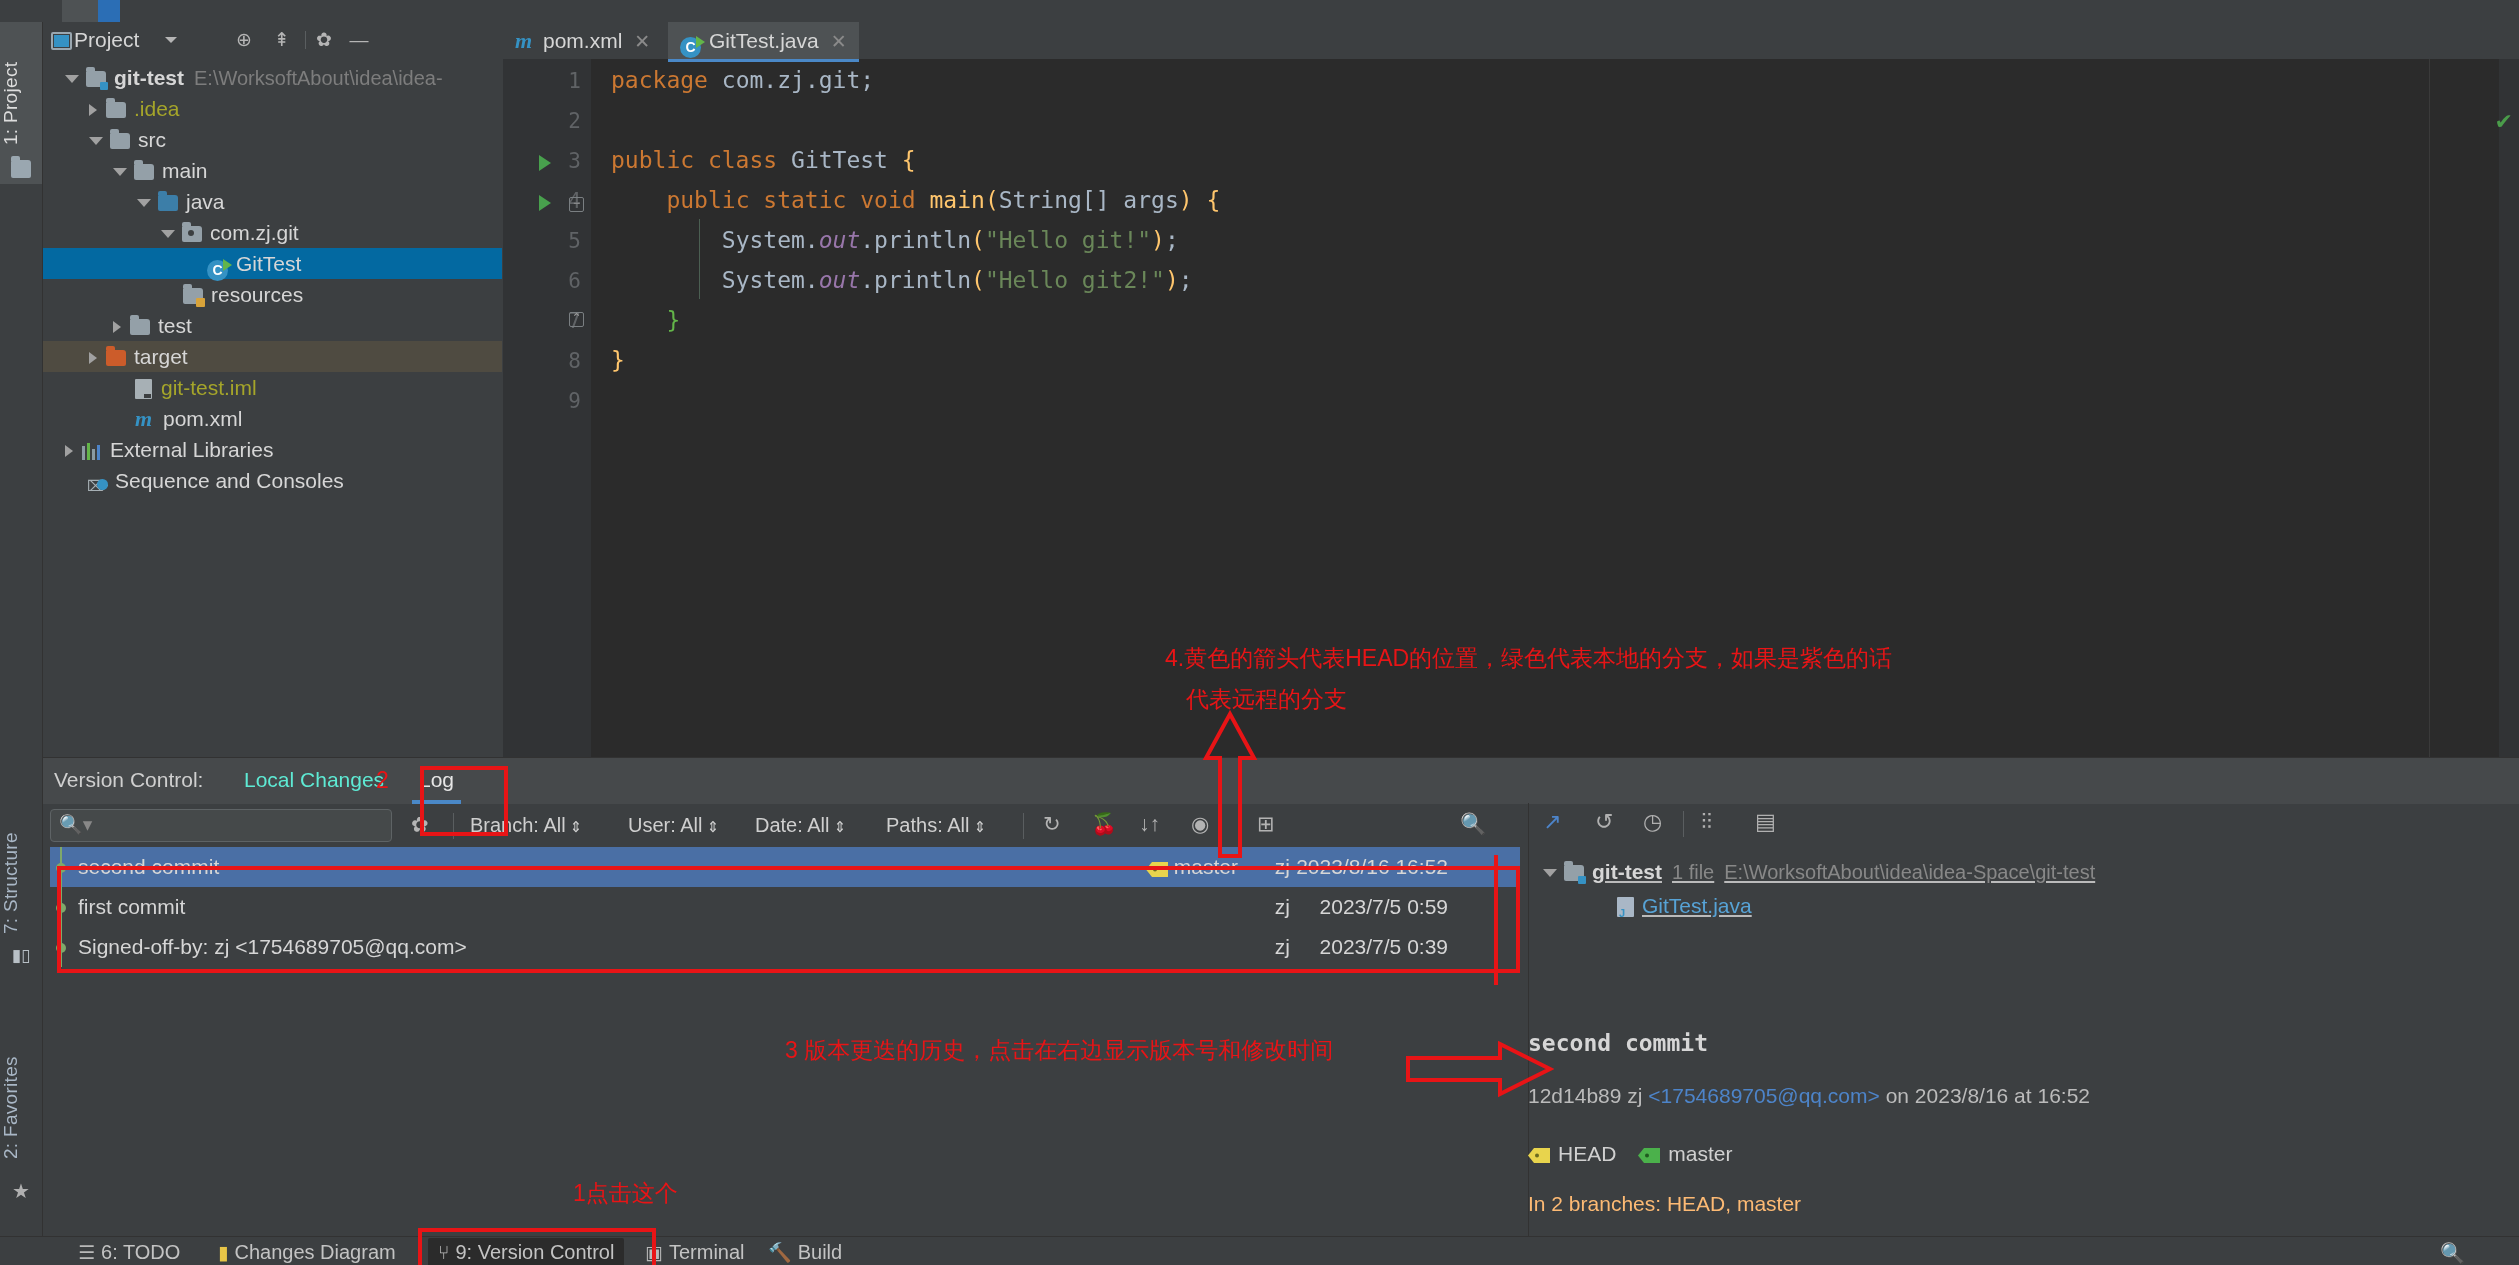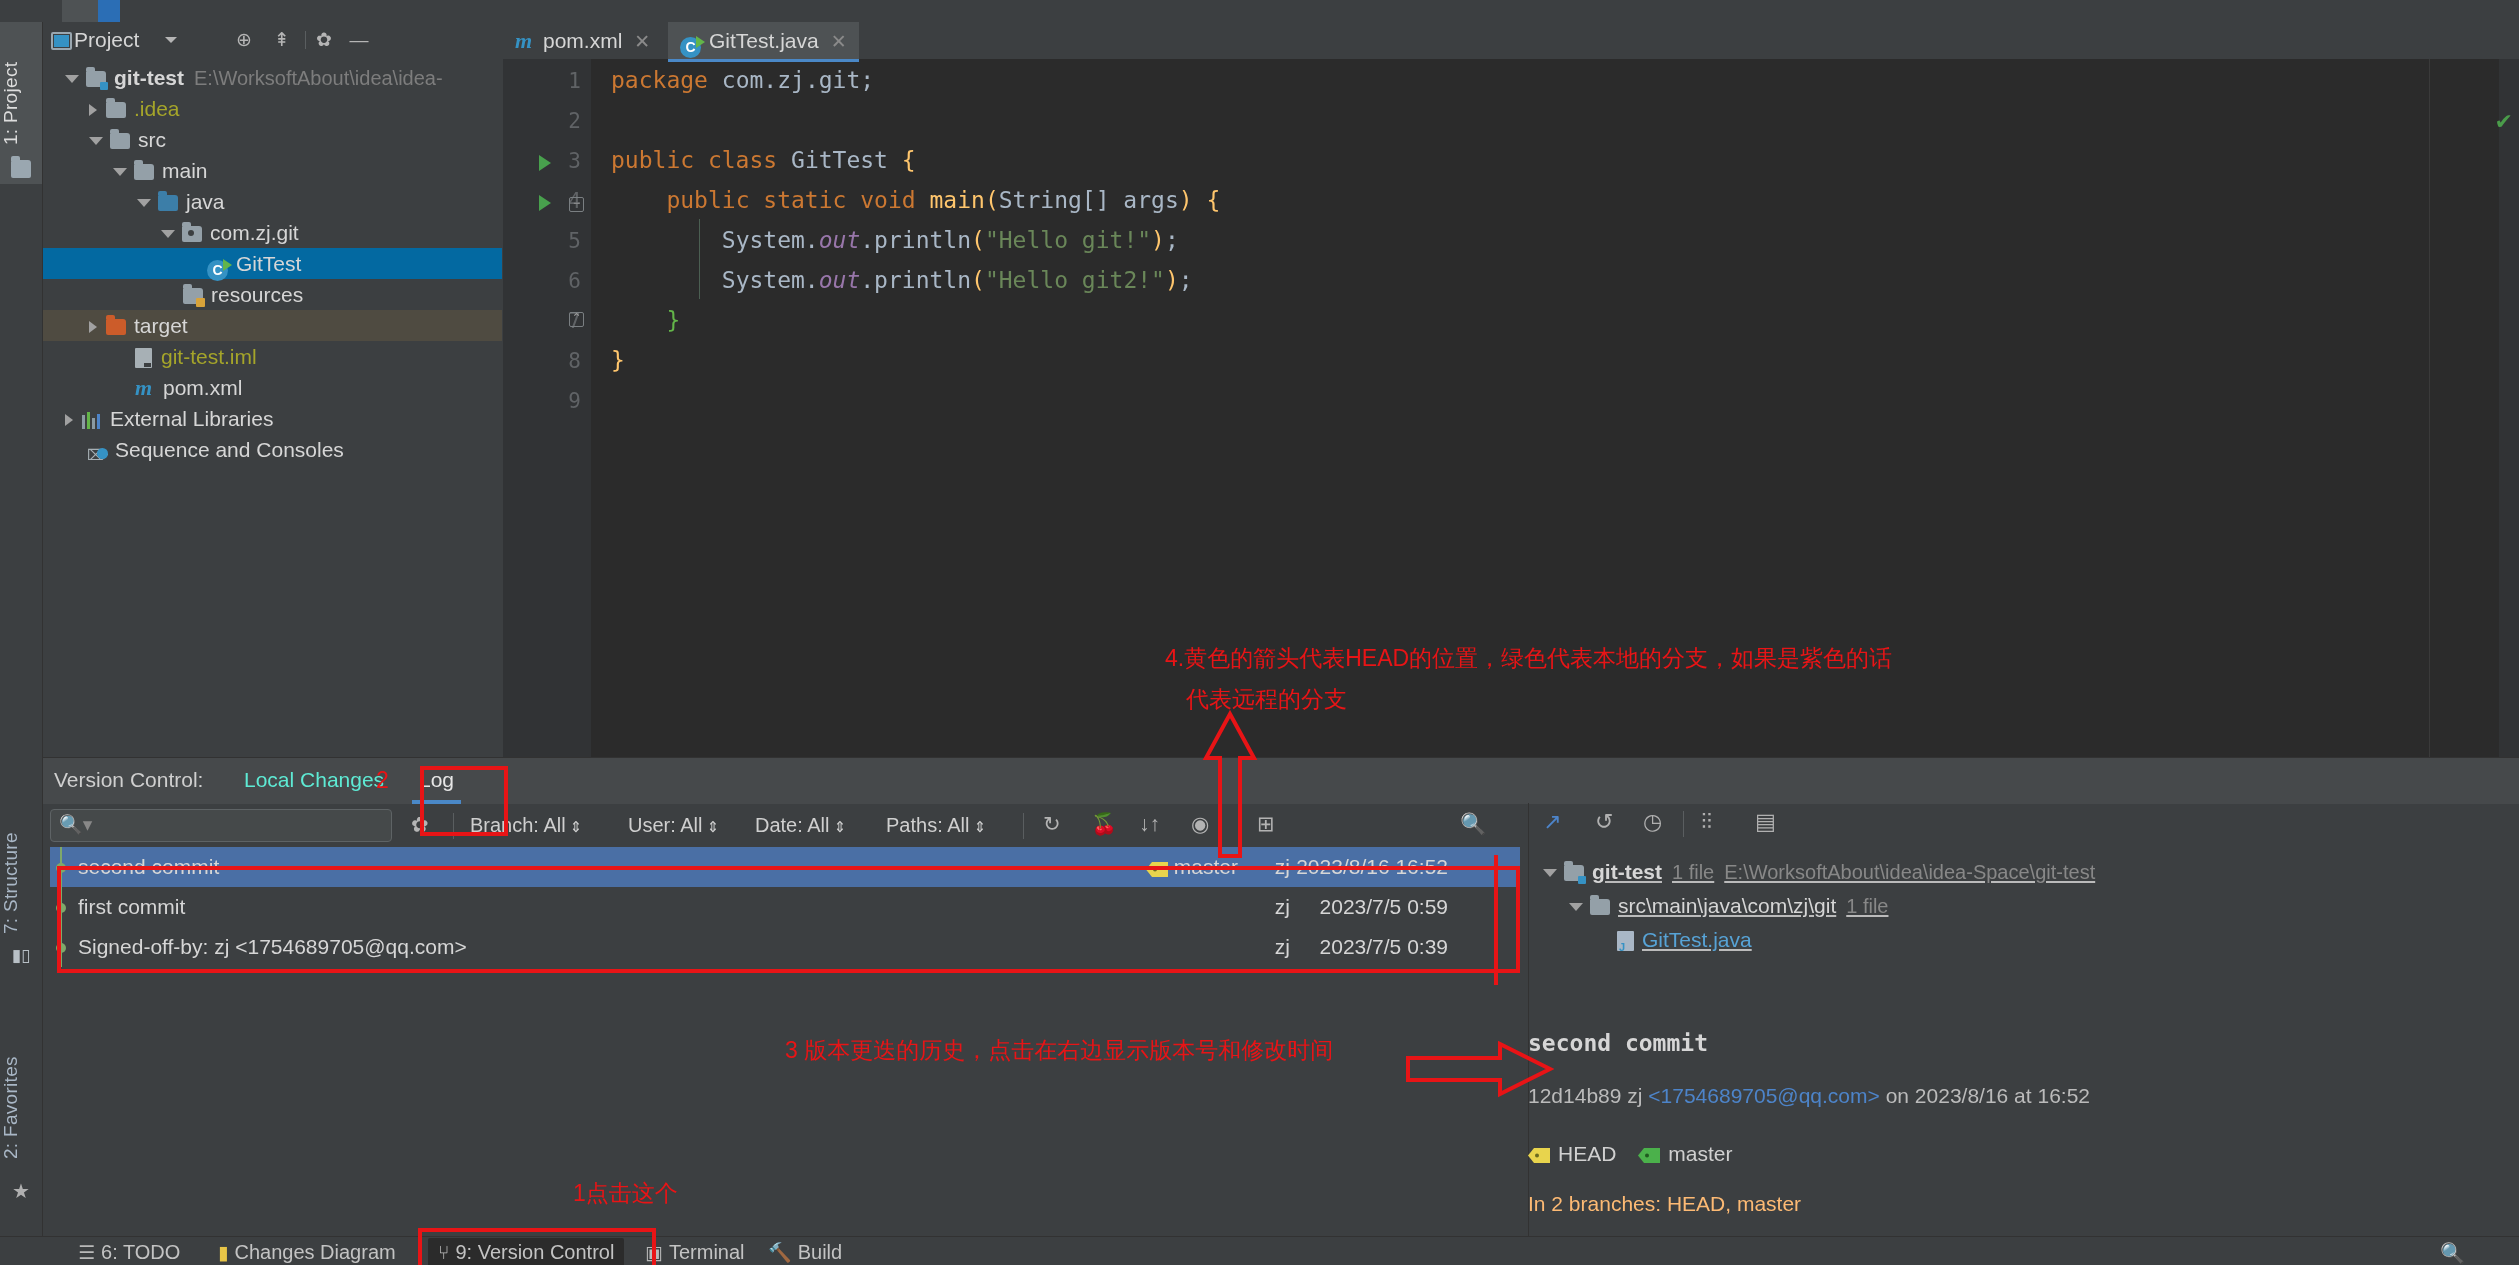--- a/index.html
+++ b/index.html
@@ -186,20 +186,21 @@
     </div>
     <div class="tree" id="project-tree">
         <div class="trow"><span style="display:inline-block;width:22px"></span><span class="arrow-d"></span><span class="fic gray src"></span><span style="font-weight:bold;">git-test</span><span class="path">E:\WorksoftAbout\idea\idea-</span></div>
         <div class="trow"><span style="display:inline-block;width:46px"></span><span class="arrow-r"></span><span class="fic gray"></span><span class="olivetxt" style="">.idea</span></div>
         <div class="trow"><span style="display:inline-block;width:46px"></span><span class="arrow-d"></span><span class="fic gray"></span><span style="">src</span></div>
         <div class="trow"><span style="display:inline-block;width:70px"></span><span class="arrow-d"></span><span class="fic gray"></span><span style="">main</span></div>
         <div class="trow"><span style="display:inline-block;width:94px"></span><span class="arrow-d"></span><span class="fic blue"></span><span style="">java</span></div>
         <div class="trow"><span style="display:inline-block;width:118px"></span><span class="arrow-d"></span><span class="fic gray pkg"></span><span style="">com.zj.git</span></div>
         <div class="trow sel"><span style="display:inline-block;width:142px"></span><span class="arrow-sp"></span><span class="cls-ic">C</span><span style="">GitTest</span></div>
         <div class="trow"><span style="display:inline-block;width:118px"></span><span class="arrow-sp"></span><span class="fic gray res"></span><span style="">resources</span></div>
+        <div class="trow"><span style="display:inline-block;width:70px"></span><span class="arrow-r"></span><span class="fic gray"></span><span style="">test</span></div>
         <div class="trow hl"><span style="display:inline-block;width:46px"></span><span class="arrow-r"></span><span class="fic orange"></span><span style="">target</span></div>
         <div class="trow"><span style="display:inline-block;width:70px"></span><span class="arrow-sp"></span><span class="iml-ic"></span><span class="olivetxt" style="">git-test.iml</span></div>
         <div class="trow"><span style="display:inline-block;width:70px"></span><span class="arrow-sp"></span><span class="m-ic">m</span><span style="">pom.xml</span></div>
         <div class="trow"><span style="display:inline-block;width:22px"></span><span class="arrow-r"></span><span class="lib-ic"><span style="left:0;height:14px;background:#8b9aa3"></span><span style="left:5px;height:17px;background:#63b549"></span><span style="left:10px;height:11px;background:#8b9aa3"></span><span style="left:15px;height:15px;background:#4d84c9"></span></span><span style="">External Libraries</span></div>
         <div class="trow"><span style="display:inline-block;width:22px"></span><span class="arrow-sp"></span><span class="scratch-ic">⌦</span><span style="">Sequence and Consoles</span></div>
       </div>
     <div class="hsb"></div>
   </div>
 
   <div class="editor">
@@ -307,21 +308,20 @@
       <div class="rticon" style="left:0px;color:#4d84c9;">↗</div>
       <div class="rticon" style="left:52px;">↺</div>
       <div class="rticon" style="left:100px;">◷</div>
       <div class="fsep" style="left:140px;top:2px;"></div>
       <div class="rticon" style="left:158px;">⫶⫶</div>
       <div class="rticon" style="left:212px;">▤</div>
     </div>
 
     <div class="ftree" id="changed-files">
         <div class="frow"><span style="display:inline-block;width:0px"></span><span class="arrow-d"></span><span class="fic gray src"></span><span class="" style="font-weight:bold;">git-test</span><span class="fcount">1 file</span><span class="fpath">E:\WorksoftAbout\idea\idea-Space\git-test</span></div>
-        <div class="frow"><span style="display:inline-block;width:26px"></span><span class="arrow-d"></span><span class="fic gray"></span><span class="" style="">src\main\java\com\zj\git</span><span class="fcount">1 file</span></div>
         <div class="frow"><span style="display:inline-block;width:52px"></span><span class="arrow-sp"></span><span class="javaic"></span><span class="fjava" style="">GitTest.java</span></div>
       </div>
   </div>
 
   <div class="cdetail">
     <div class="cd-title">second commit</div>
     <div class="cd-meta">
       <span>12d14b89</span>
       <span>zj</span>
       <a href="#">&lt;1754689705@qq.com&gt;</a>

